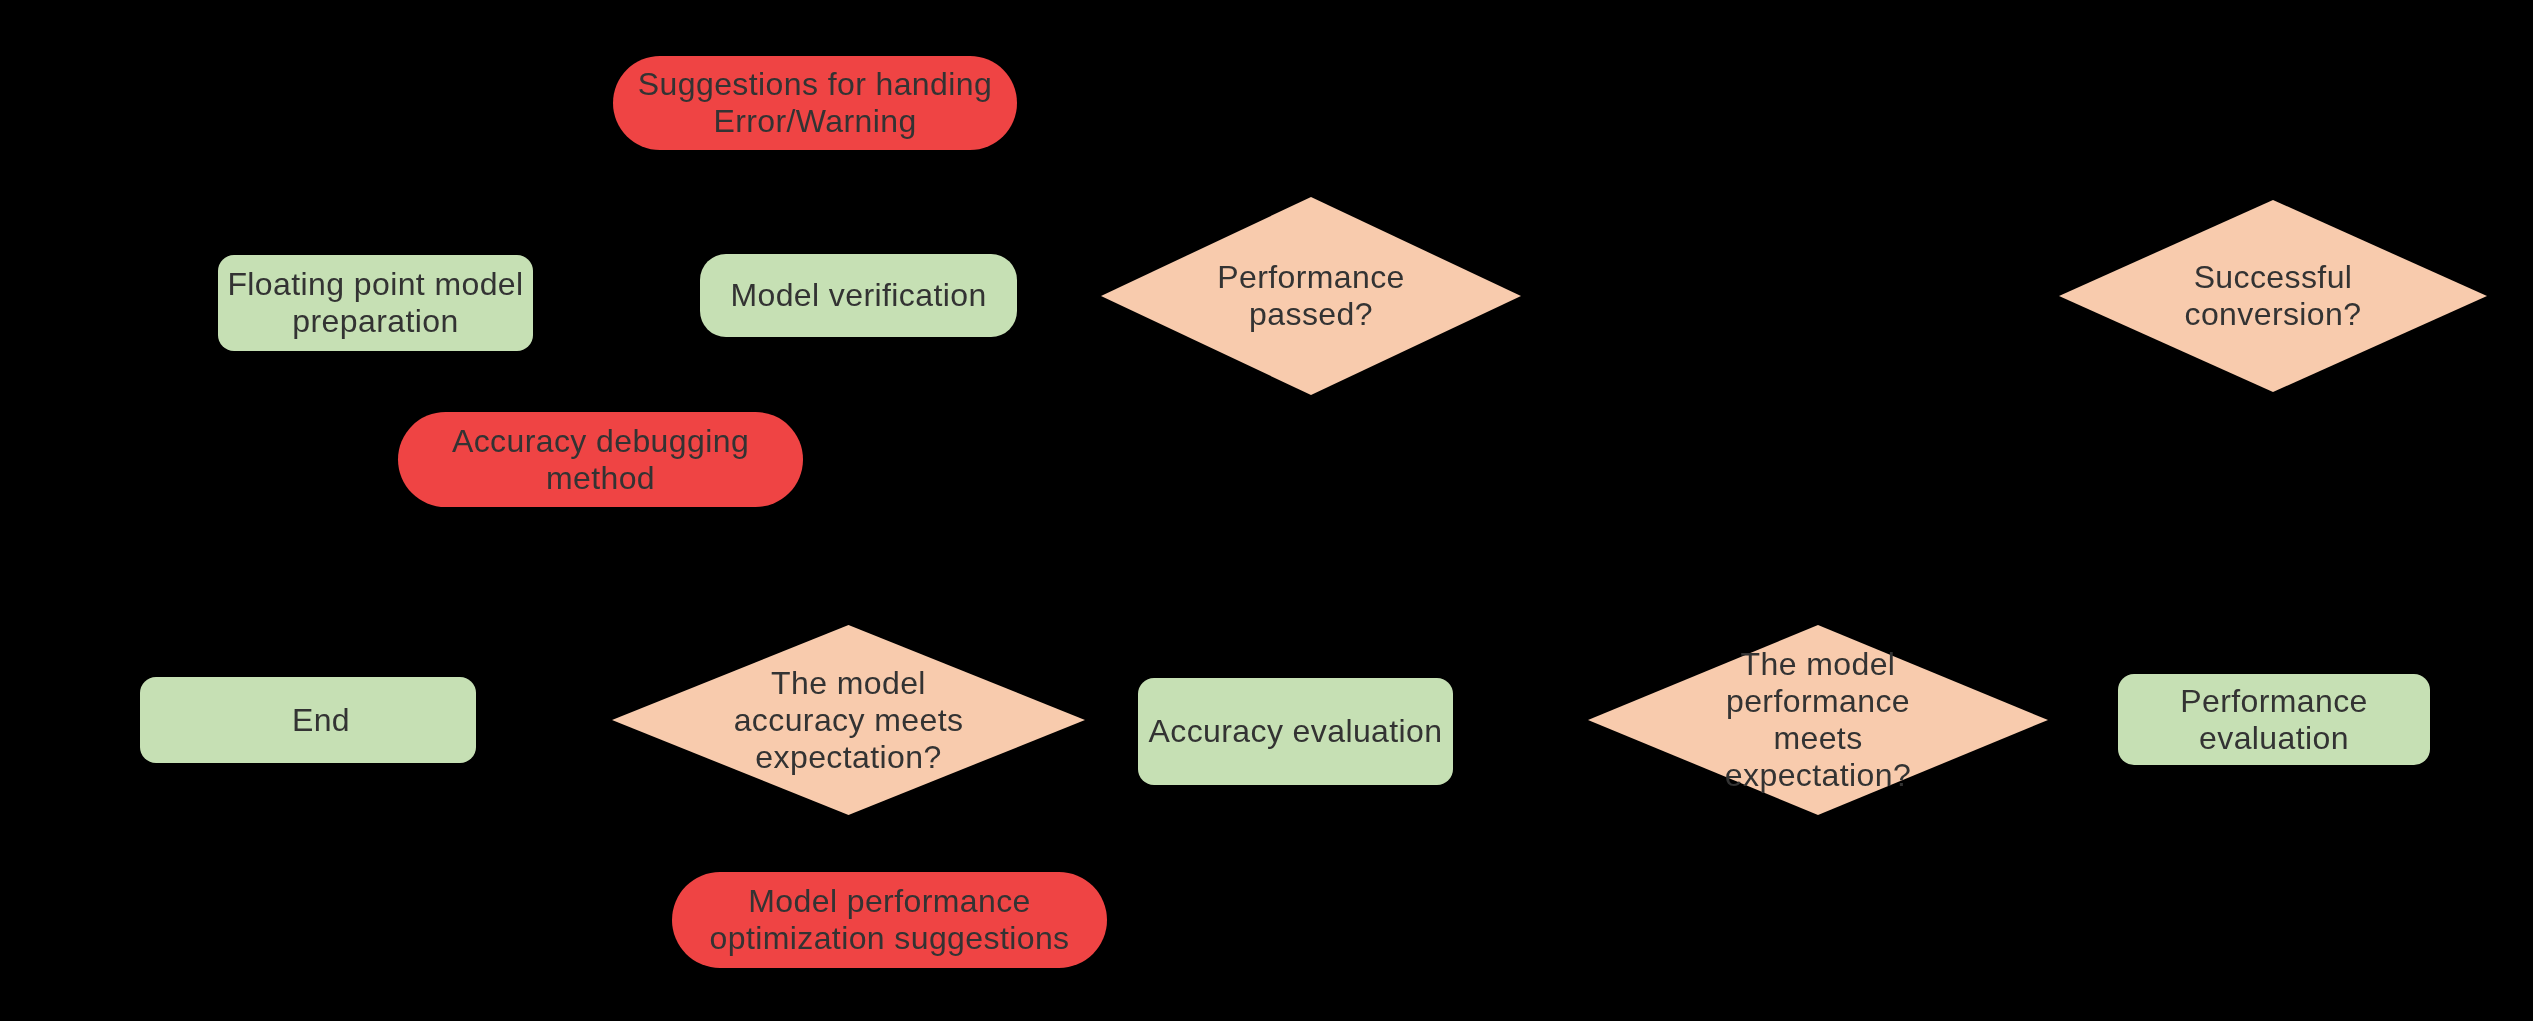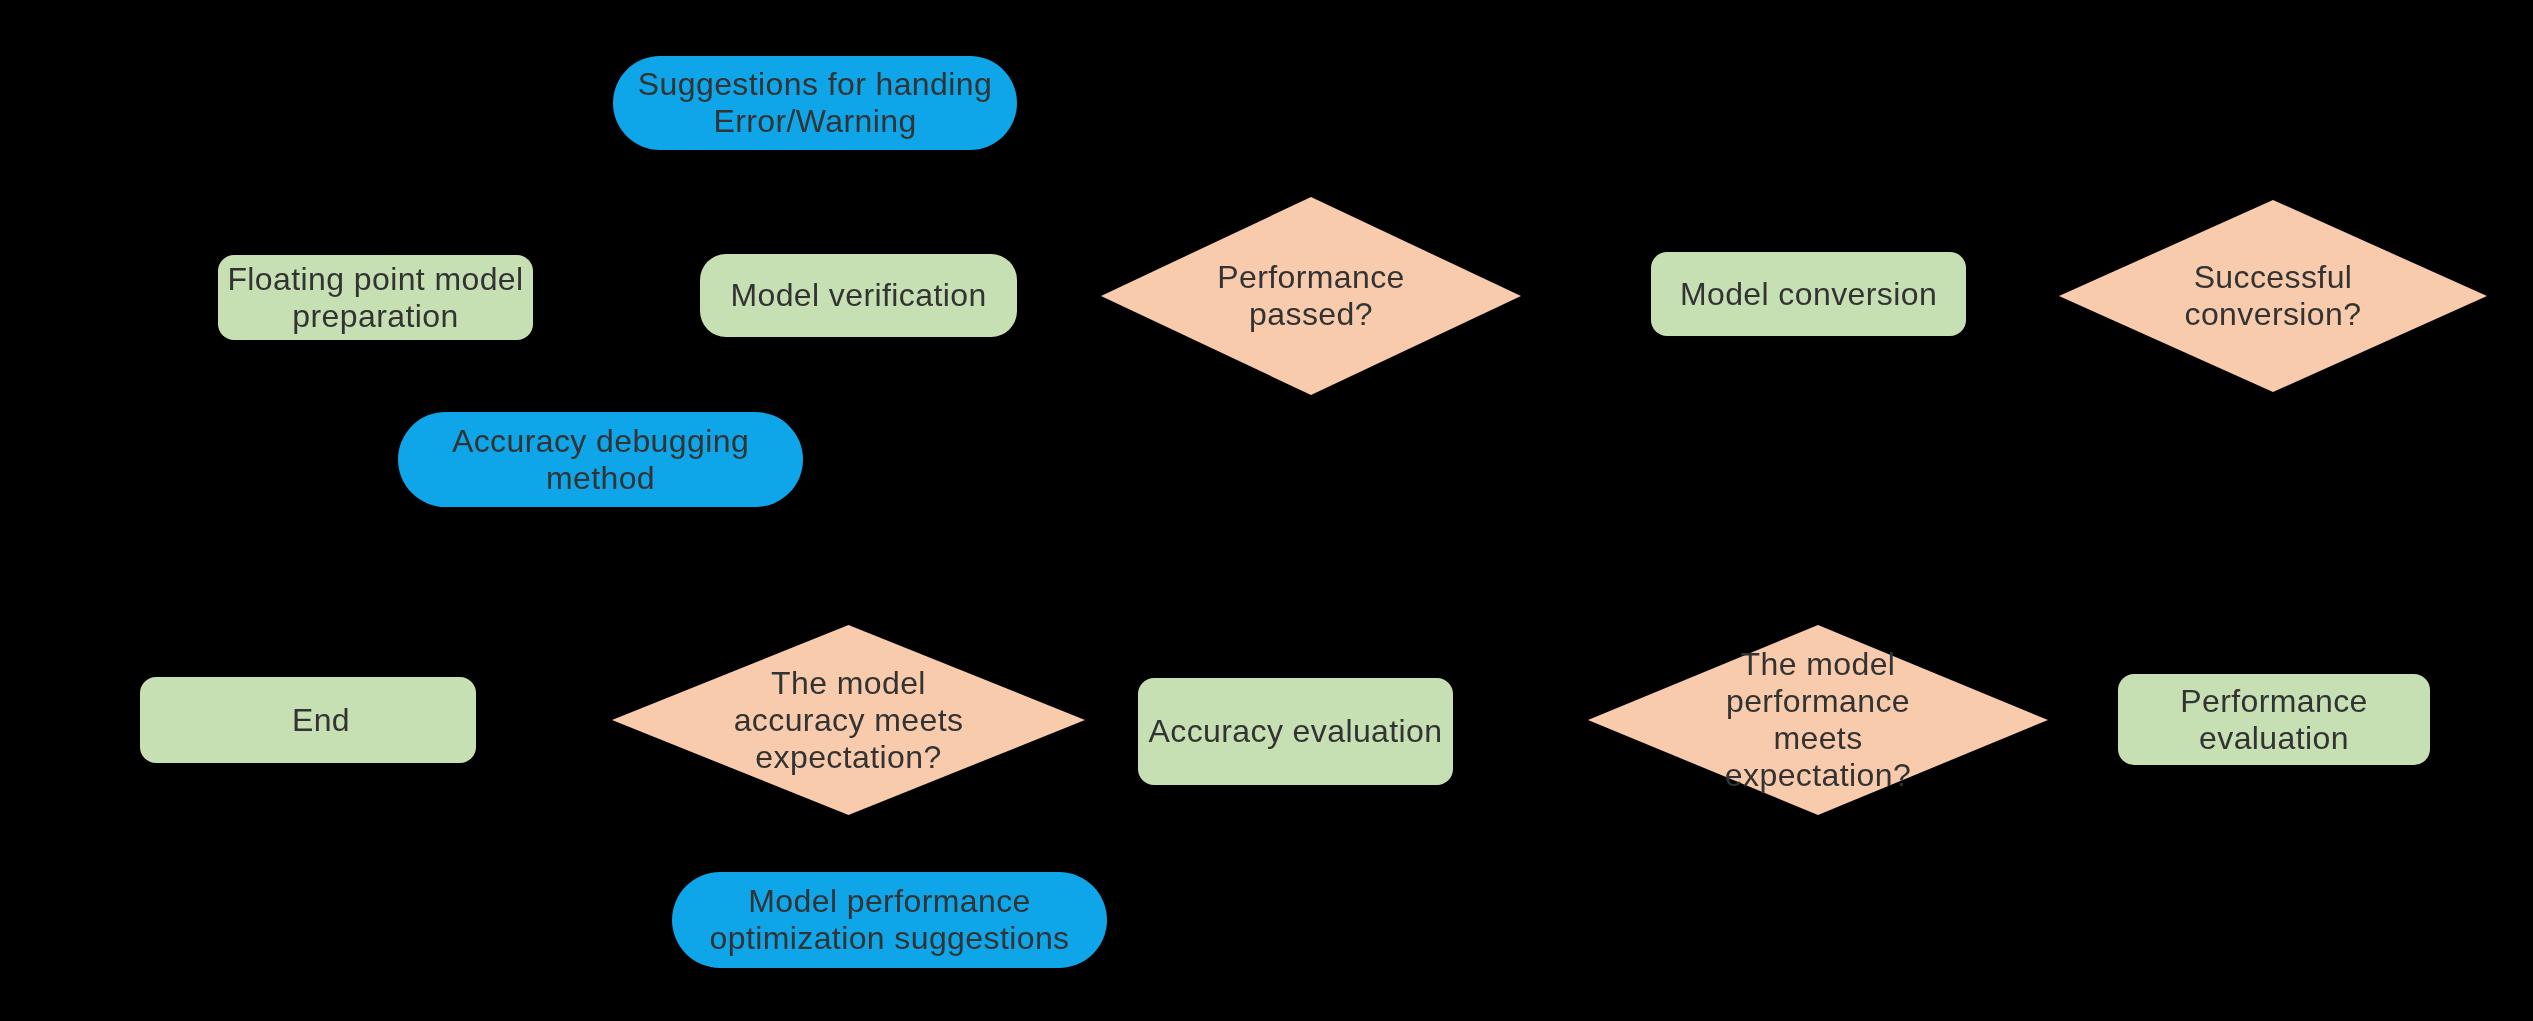--- a/index.html
+++ b/index.html
@@ -29,34 +29,34 @@
   .label { position: relative; z-index: 1; }
   .ln { display: block; }
 
   
   .process {
     background: #c6e0b4;
     border-radius: 16px;
   }
   
   .terminal {
-    background: #0ea5e9;
+    background: #ef4444;
     border-radius: 60px;
   }
   
   .decision .shape {
     position: absolute;
     inset: 0;
     background: #f8cbad;
     clip-path: polygon(50% 0%, 100% 50%, 50% 100%, 0% 50%);
   }
 
   
   .n0  { left: 613px;  top: 56px;  width: 404px; height: 94px; }
-  .n1  { left: 218px;  top: 255px; width: 315px; height: 85px; }
+  .n1  { left: 218px;  top: 255px; width: 315px; height: 96px; }
   .n2  { left: 700px;  top: 254px; width: 317px; height: 83px; border-radius: 26px; }
   .n3  { left: 1101px; top: 197px; width: 420px; height: 198px; }
   .n4  { left: 1651px; top: 252px; width: 315px; height: 84px; }
   .n5  { left: 2059px; top: 200px; width: 428px; height: 192px; }
   .n6  { left: 398px;  top: 412px; width: 405px; height: 95px; }
   .n7  { left: 140px;  top: 677px; width: 310px; height: 86px; padding-left: 26px; }
   .n8  { left: 612px;  top: 625px; width: 473px; height: 190px; }
   .n9  { left: 1138px; top: 678px; width: 315px; height: 107px; }
   .n10 { left: 1588px; top: 625px; width: 460px; height: 190px; }
   .n11 { left: 2118px; top: 674px; width: 312px; height: 91px; }
@@ -88,25 +88,20 @@
   </div>
 
   <div class="node decision n3">
     <div class="shape"></div>
     <div class="label">
       <span class="ln">Performance</span>
       <span class="ln">passed?</span>
     </div>
   </div>
 
-  <div class="node process n4">
-    <div class="label">
-      <span class="ln">Model conversion</span>
-    </div>
-  </div>
 
   <div class="node decision n5">
     <div class="shape"></div>
     <div class="label">
       <span class="ln">Successful</span>
       <span class="ln">conversion?</span>
     </div>
   </div>
 
   <div class="node terminal n6">

